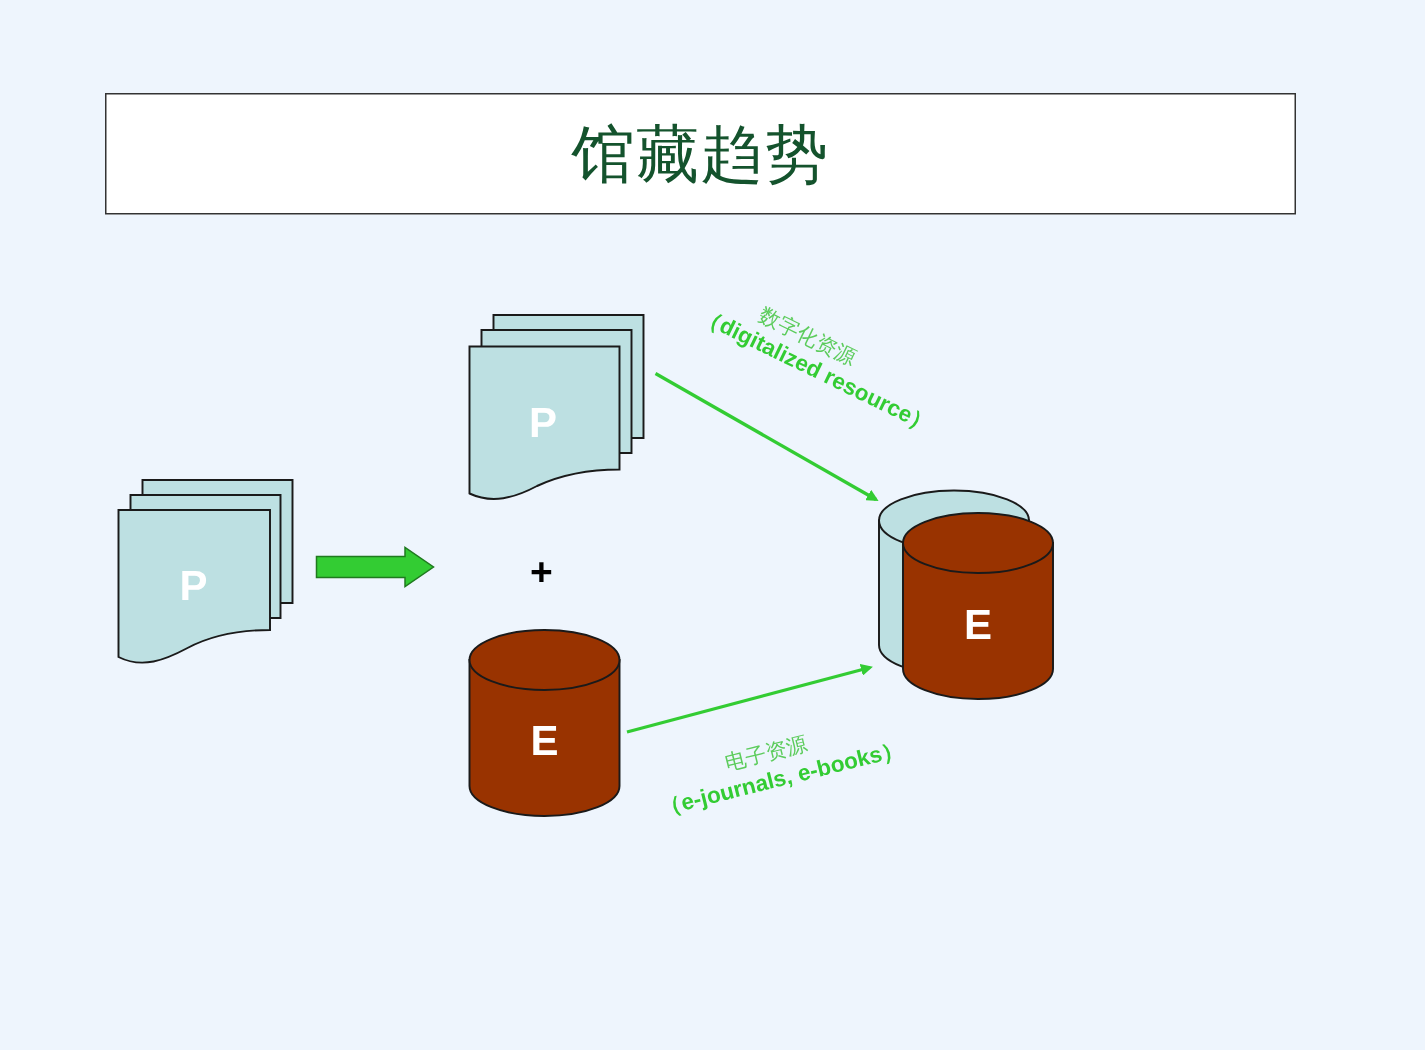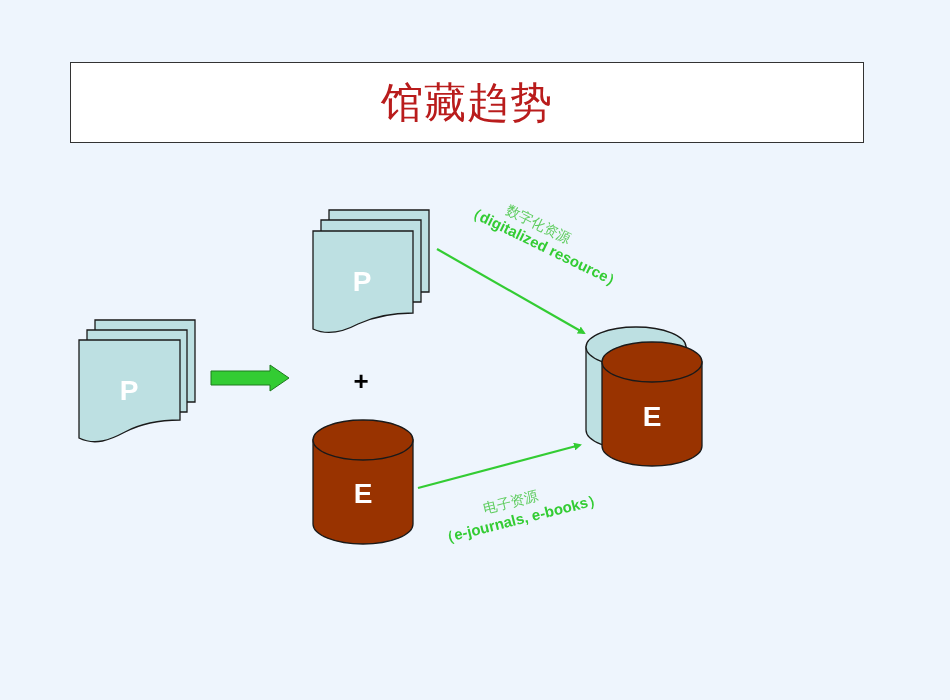--- a/index.html
+++ b/index.html
@@ -15,21 +15,21 @@
       left: 70px; top: 62px;
       width: 794px; height: 81px;
       background: #ffffff;
       border: 1.5px solid #333333;
       box-sizing: border-box;
       display: flex; align-items: center; justify-content: center;
     }
     .title-text {
       font-family: "DejaVu Serif", serif;
       font-size: 42px;
-      color: #b91c1c;
+      color: #14532d;
       letter-spacing: 1px;
     }
     svg.diagram {
       position: absolute; left: 0; top: 0;
       width: 950px; height: 700px;
     }
     .letter {
       font-family: "Liberation Sans", sans-serif;
       font-weight: bold;
       fill: #ffffff;

